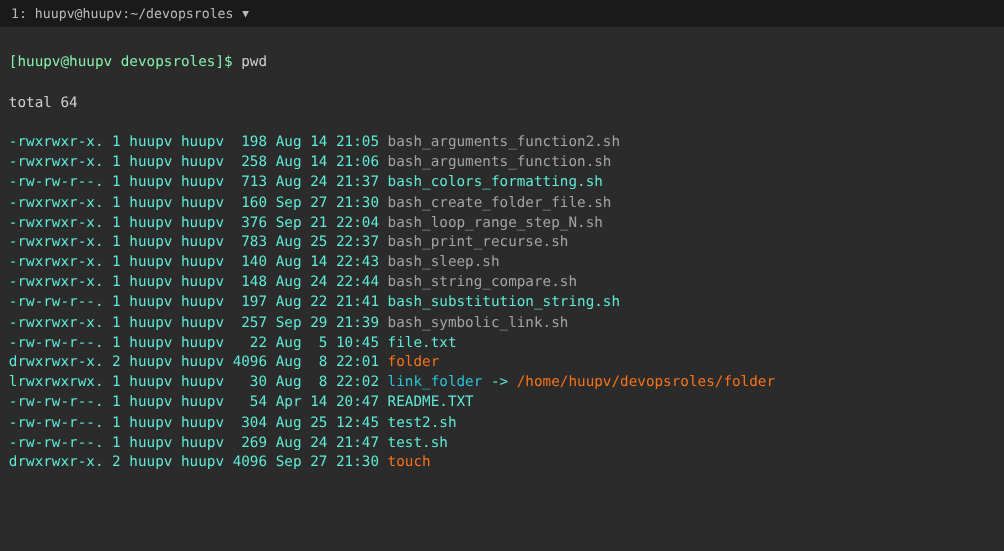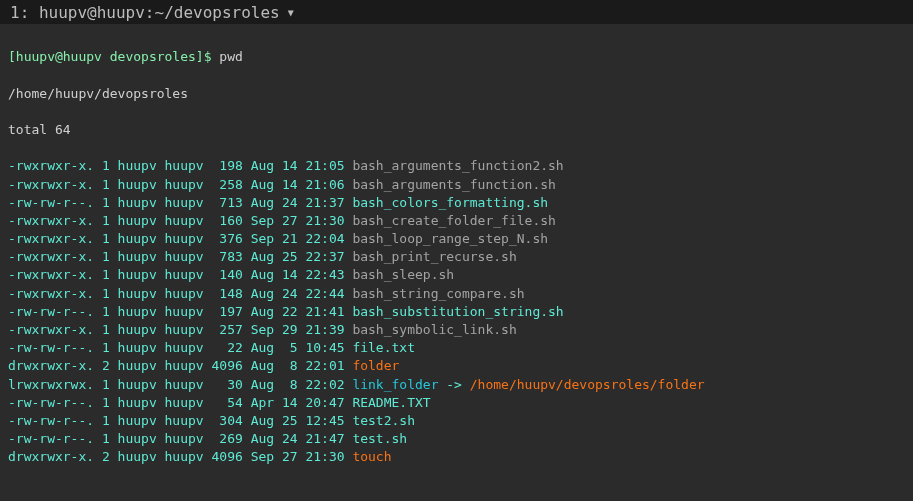--- a/index.html
+++ b/index.html
@@ -18,21 +18,21 @@
     }
     .titlebar {
       background: #1a1a1a;
       padding: 4px 10px;
       display: flex;
       align-items: center;
       color: #bbb;
       height: 24px;
     }
     .titlebar-text {
-      font-size: 16px;
+      font-size: 12px;
     }
     .dropdown-icon {
       margin-left: 8px;
       font-size: 10px;
     }
     .terminal {
       padding: 6px 8px;
       line-height: 1.4;
       white-space: pre;
     }
@@ -48,20 +48,19 @@
 </head>
 <body>
 
 <div class="titlebar">
   <span class="titlebar-text">1: huupv@huupv:~/devopsroles</span>
   <span class="dropdown-icon">▼</span>
 </div>
 
 <div class="terminal">
 <span class="line"><span class="prompt-bracket">[huupv@huupv devopsroles]$ </span><span>pwd</span></span>
-<span class="line">/home/huupv/devopsroles</span>
 <span class="line">total 64</span>
 <div id="file-list"><span class="line"><span class="white">-rwxrwxr-x. 1 huupv huupv  198 Aug 14 21:05 </span><span class="green">bash_arguments_function2.sh</span></span><span class="line"><span class="white">-rwxrwxr-x. 1 huupv huupv  258 Aug 14 21:06 </span><span class="green">bash_arguments_function.sh</span></span><span class="line"><span class="white">-rw-rw-r--. 1 huupv huupv  713 Aug 24 21:37 </span><span class="white">bash_colors_formatting.sh</span></span><span class="line"><span class="white">-rwxrwxr-x. 1 huupv huupv  160 Sep 27 21:30 </span><span class="green">bash_create_folder_file.sh</span></span><span class="line"><span class="white">-rwxrwxr-x. 1 huupv huupv  376 Sep 21 22:04 </span><span class="green">bash_loop_range_step_N.sh</span></span><span class="line"><span class="white">-rwxrwxr-x. 1 huupv huupv  783 Aug 25 22:37 </span><span class="green">bash_print_recurse.sh</span></span><span class="line"><span class="white">-rwxrwxr-x. 1 huupv huupv  140 Aug 14 22:43 </span><span class="green">bash_sleep.sh</span></span><span class="line"><span class="white">-rwxrwxr-x. 1 huupv huupv  148 Aug 24 22:44 </span><span class="green">bash_string_compare.sh</span></span><span class="line"><span class="white">-rw-rw-r--. 1 huupv huupv  197 Aug 22 21:41 </span><span class="white">bash_substitution_string.sh</span></span><span class="line"><span class="white">-rwxrwxr-x. 1 huupv huupv  257 Sep 29 21:39 </span><span class="green">bash_symbolic_link.sh</span></span><span class="line"><span class="white">-rw-rw-r--. 1 huupv huupv   22 Aug  5 10:45 </span><span class="white">file.txt</span></span><span class="line"><span class="white">drwxrwxr-x. 2 huupv huupv 4096 Aug  8 22:01 </span><span class="blue">folder</span></span><span class="line"><span class="white">lrwxrwxrwx. 1 huupv huupv   30 Aug  8 22:02 </span><span class="cyan">link_folder</span><span class="white"> -&gt; </span><span class="blue">/home/huupv/devopsroles/folder</span></span><span class="line"><span class="white">-rw-rw-r--. 1 huupv huupv   54 Apr 14 20:47 </span><span class="white">README.TXT</span></span><span class="line"><span class="white">-rw-rw-r--. 1 huupv huupv  304 Aug 25 12:45 </span><span class="white">test2.sh</span></span><span class="line"><span class="white">-rw-rw-r--. 1 huupv huupv  269 Aug 24 21:47 </span><span class="white">test.sh</span></span><span class="line"><span class="white">drwxrwxr-x. 2 huupv huupv 4096 Sep 27 21:30 </span><span class="blue">touch</span></span></div>
 
 
 
 
 </div>
 
 </body></html>

